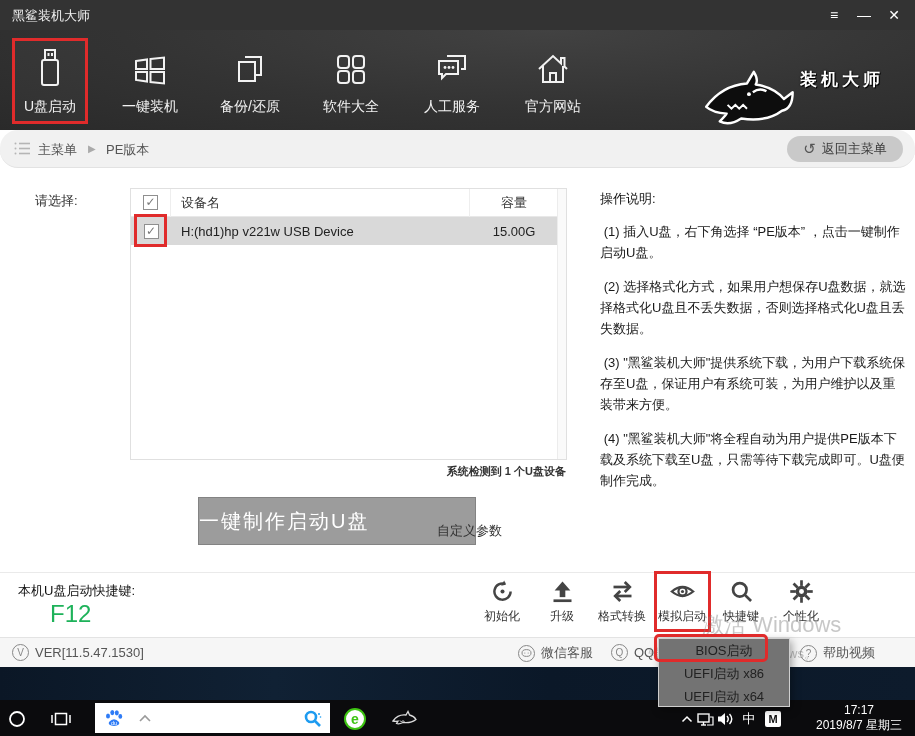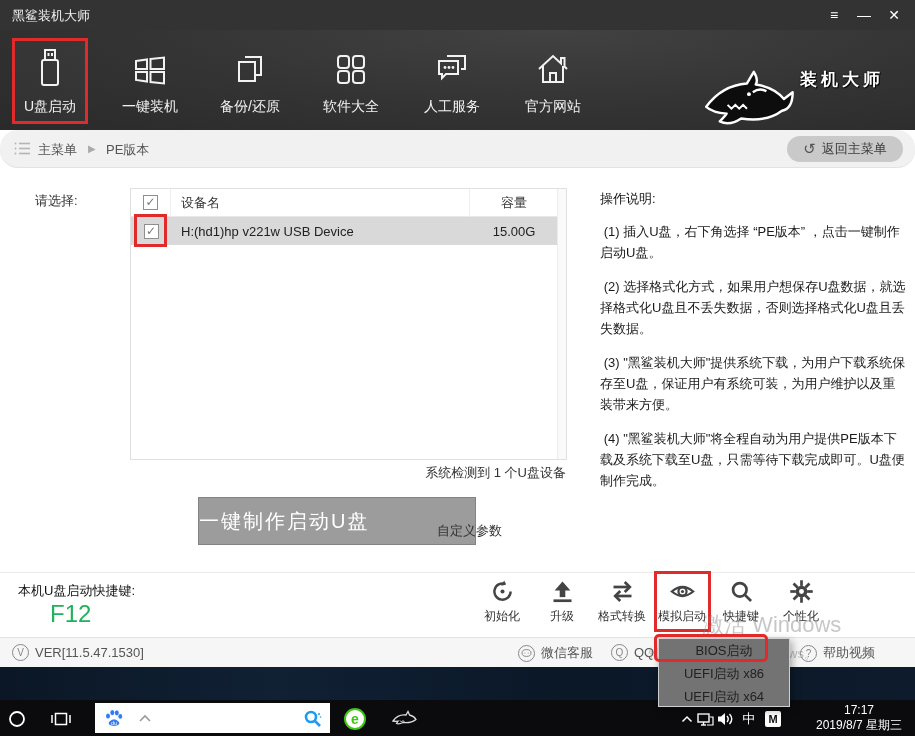--- a/index.html
+++ b/index.html
@@ -40,21 +40,21 @@
   .th-check { width:40px; display:flex; justify-content:center; border-right:1px solid #eee; height:28px; align-items:center; }
   .th-name { flex:1; padding-left:10px; font-size:13px; color:#333; border-right:1px solid #eee; height:28px; line-height:28px; }
   .th-cap { width:88px; text-align:center; font-size:13px; color:#333; }
   .trow { left:0; top:28px; width:427px; height:28px; background:#d9d9d9; display:flex; align-items:center; cursor:pointer; }
   .trow .td-check { width:40px; display:flex; justify-content:center; }
   .trow .td-name { flex:1; padding-left:10px; font-size:13px; color:#222; }
   .trow .td-cap { width:88px; text-align:center; font-size:13px; color:#222; }
   .checkbox { width:15px; height:15px; background:#fff; border:1px solid #8f8f8f; color:#777; font-size:12px; line-height:13px; text-align:center; cursor:pointer; }
   #row-check-highlight { left:3px; top:25px; width:33px; height:33px; border:3px solid #e02b2b; }
 
-  #detect-text { right:349px; top:296px; font-size:13px; color:#333; }
+  #detect-text { right:349px; top:296px; font-size:11px; color:#333;font-weight:bold; }
   #make-btn { left:198px; top:329px; width:278px; height:48px; background:#9c9c9c; border:1px solid #838383;
     color:#fff; font-size:20px; display:flex; align-items:center; justify-content:flex-start; letter-spacing:2px; cursor:pointer; }
   #custom-params { left:437px; top:354px; font-size:13px; color:#333; cursor:pointer; }
 
   #instructions { left:600px; top:22px; width:306px; }
   #instructions h3 { font-size:13px; color:#111; font-weight:normal; }
   #instructions p { font-size:13px; color:#1a1a1a; line-height:21px; margin-top:13px; white-space:pre-wrap; }
 
   #divider-bottom { left:0; top:404px; width:915px; height:1px; background:#eaeaea; }
   #hotkey-label { left:18px; top:414px; font-size:13px; color:#111; }

